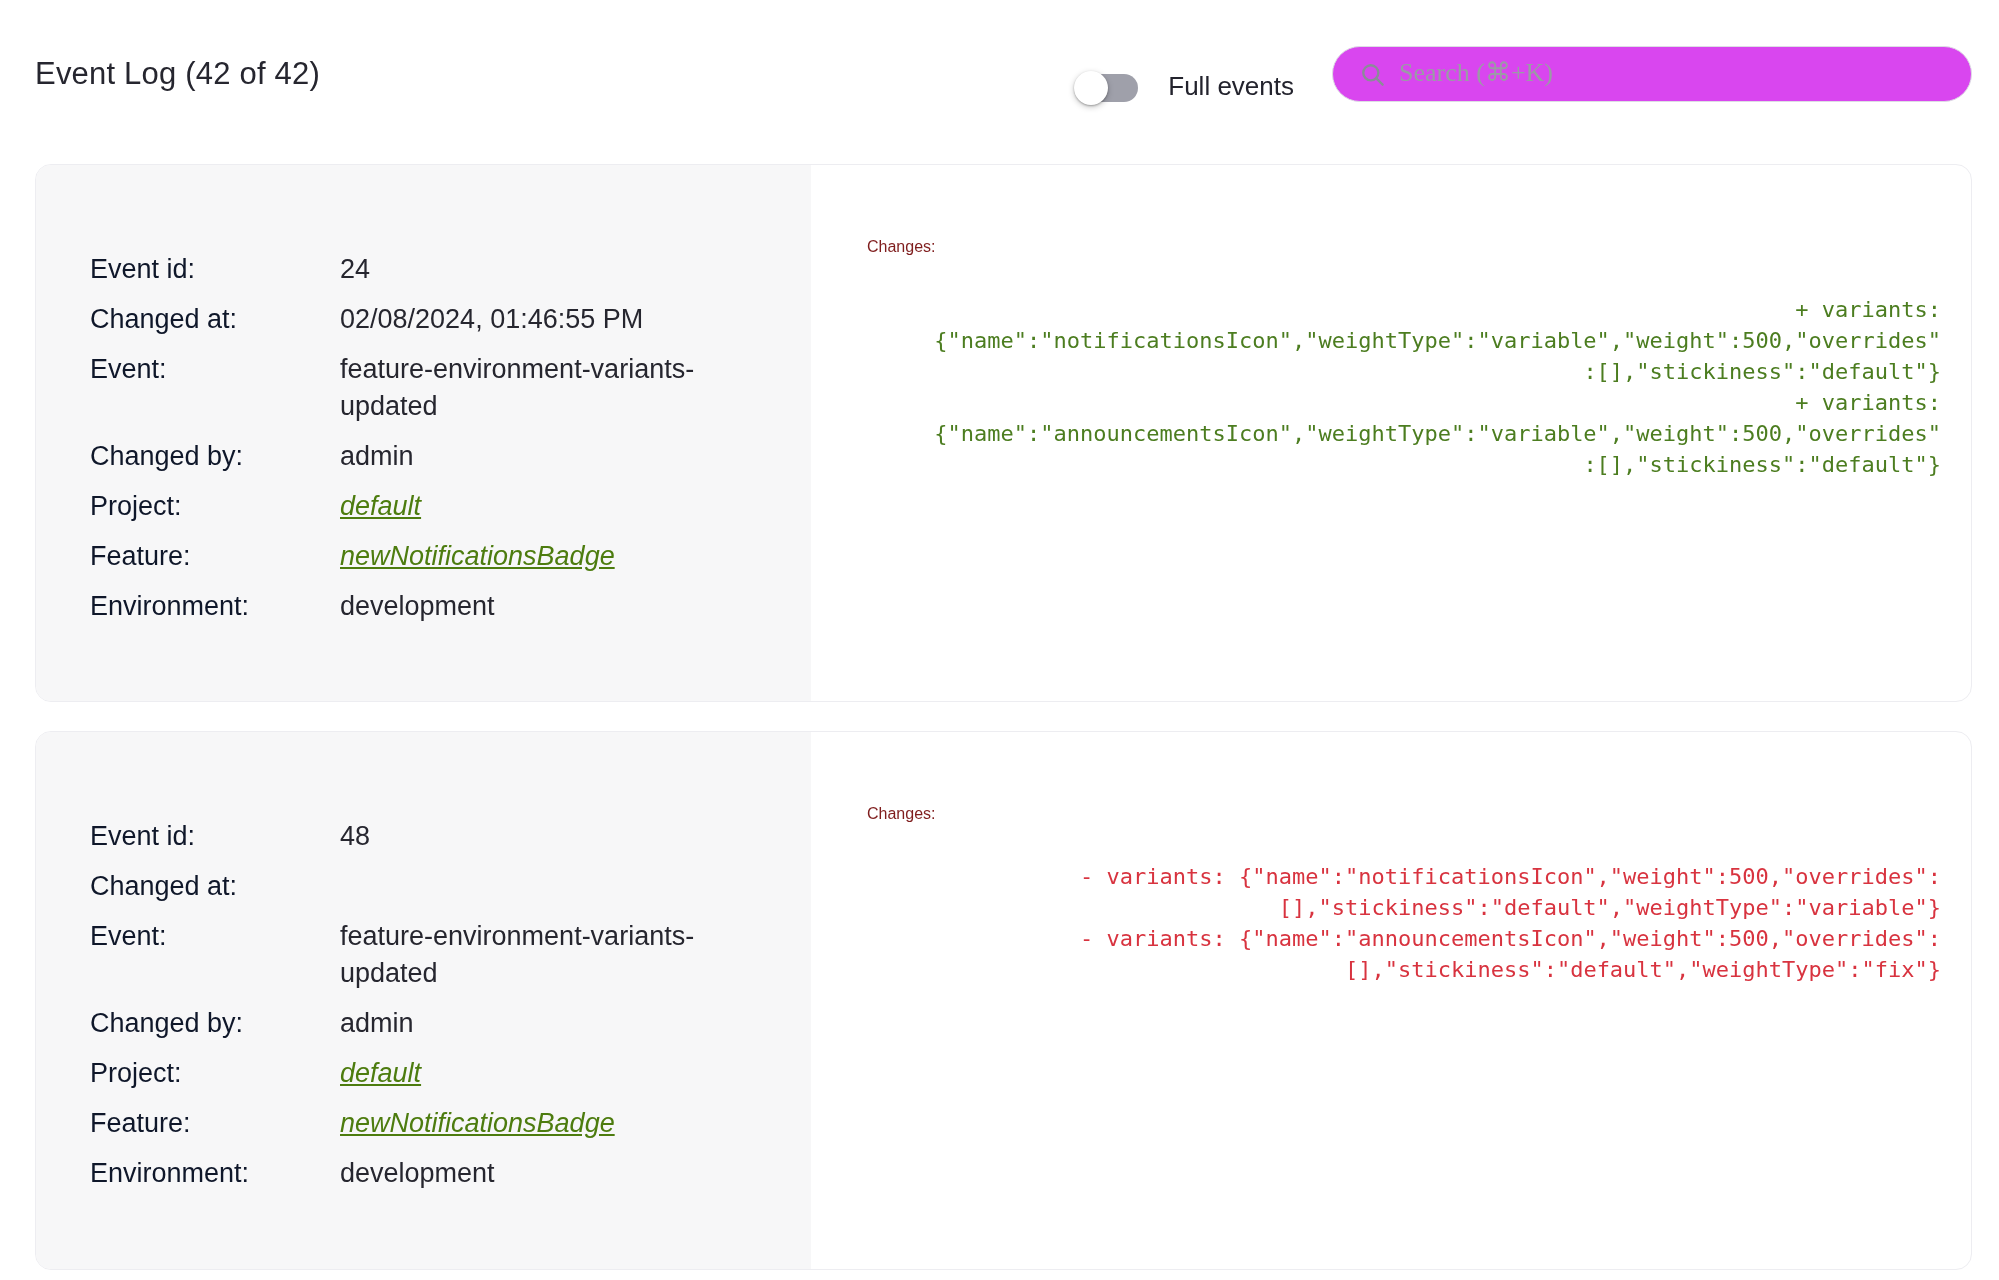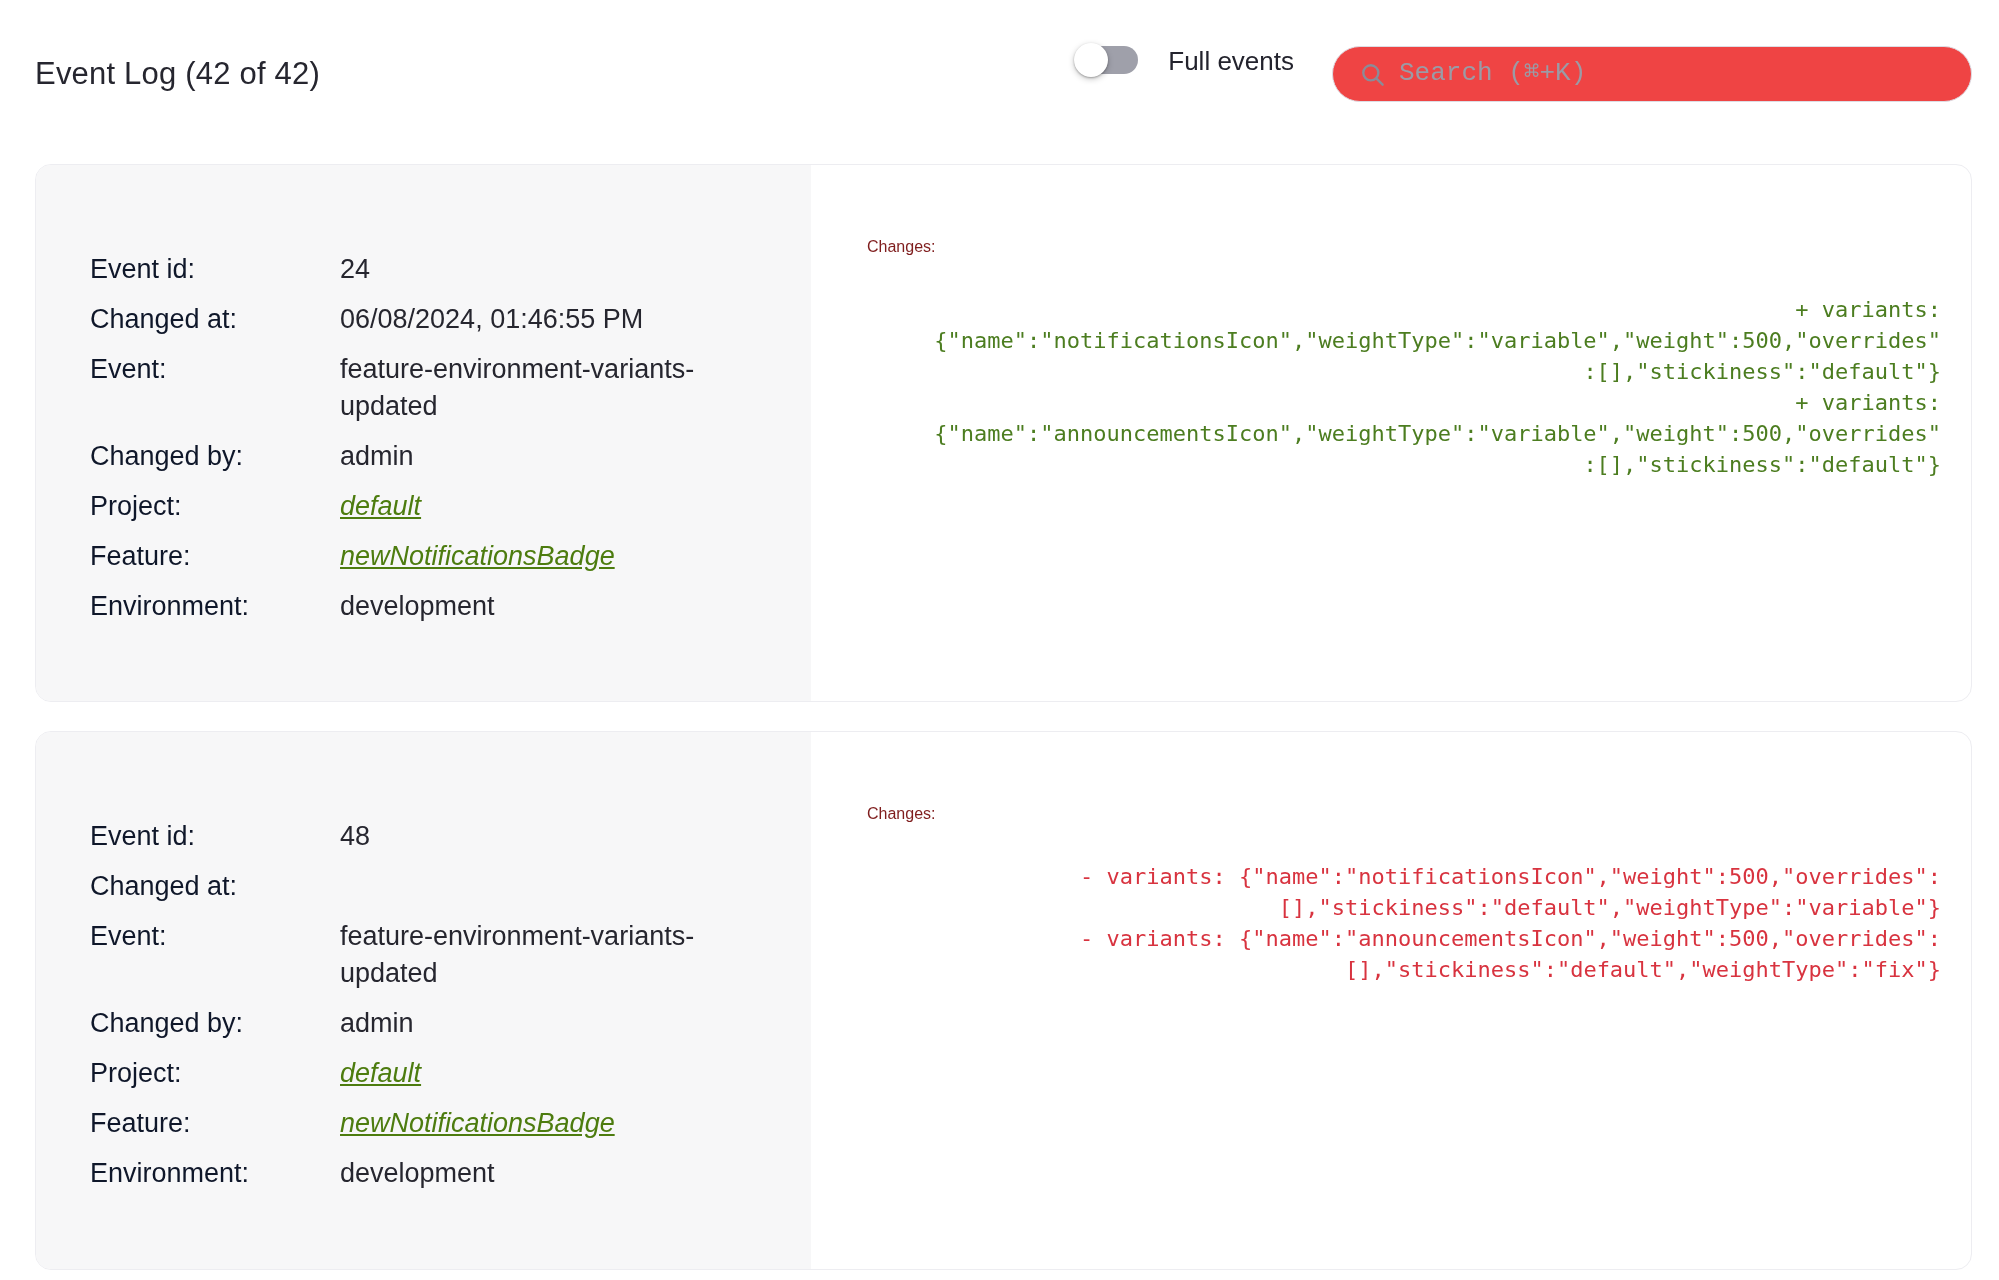--- a/index.html
+++ b/index.html
@@ -11,37 +11,37 @@
     overflow: hidden;
     -webkit-font-smoothing: antialiased;
   }
   .page { padding: 46px 27px 0 35px; }
 
   
   .header { display: flex; align-items: center; height: 56px; }
   .title {
     font-size: 31px; font-weight: 500; color: #26262f; letter-spacing: 0.2px;
   }
-  .header-right { margin-left: auto; display: flex; align-items: flex-start; }
+  .header-right { margin-left: auto; display: flex; align-items: flex-end; }
 
   .switch { position: relative; width: 60px; height: 28px; flex: none; cursor: pointer; }
   .switch .track { width: 60px; height: 28px; border-radius: 14px; background: #9fa0aa; }
   .switch .thumb {
     position: absolute; left: -4px; top: -3px; width: 34px; height: 34px;
     border-radius: 50%; background: #ffffff;
     box-shadow: 0 1px 2px rgba(0,0,0,0.28), 0 2px 6px rgba(0,0,0,0.22);
   }
   .toggle-label { margin-left: 30px; font-size: 26px; color: #23232d; }
 
   .search { margin-left: 38px; position: relative; width: 640px; height: 56px; }
   .search input {
     width: 100%; height: 56px; border-radius: 28px;
-    border: 1.6px solid #dddde4; background: #ef4444;
+    border: 1.6px solid #dddde4; background: #d946ef;
     padding: 0 26px 2px 66px; font-size: 26px; color: #33333d; outline: none;
-    font-family: Liberation Mono, monospace;
+    font-family: Liberation Serif, serif;
   }
   .search input::placeholder { color: #9b9ba6; }
   .search .icon { position: absolute; left: 27px; top: 15px; }
 
   
   .card {
     display: flex; border: 1px solid #ededf1; border-radius: 16px;
     overflow: hidden; background: #ffffff;
   }
   .card-1 { margin-top: 62px; height: 538px; }
@@ -98,21 +98,21 @@
   </div>
 
   <div class="card card-1">
     <div class="meta">
       <div class="row">
         <span class="label">Event id:</span>
         <span class="value">24</span>
       </div>
       <div class="row">
         <span class="label">Changed at:</span>
-        <span class="value">06/08/2024, 01:46:55 PM</span>
+        <span class="value">02/08/2024, 01:46:55 PM</span>
       </div>
       <div class="row">
         <span class="label">Event:</span>
         <span class="value">feature-environment-variants-updated</span>
       </div>
       <div class="row">
         <span class="label">Changed by:</span>
         <span class="value">admin</span>
       </div>
       <div class="row">

